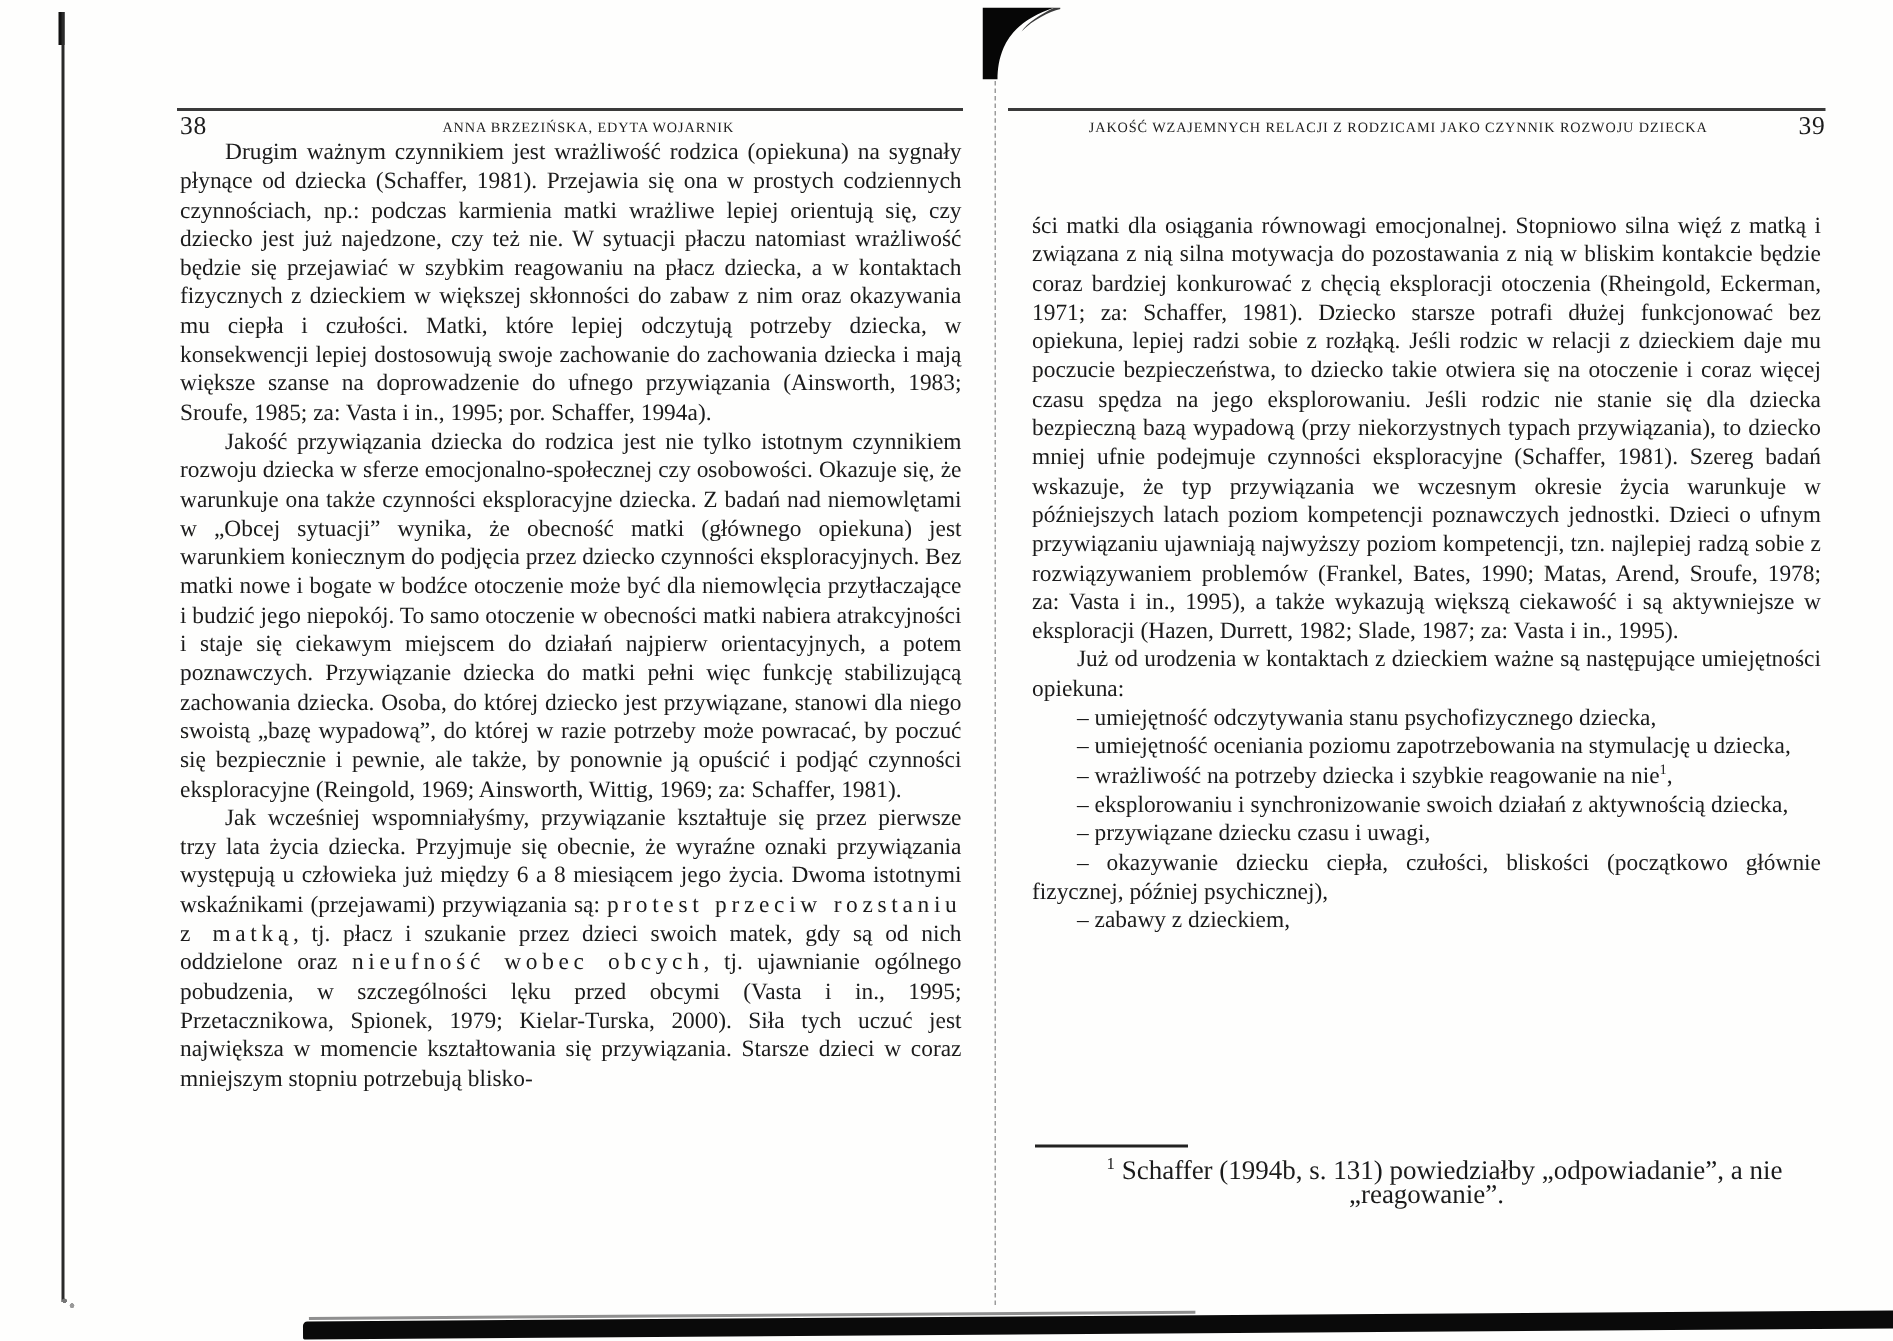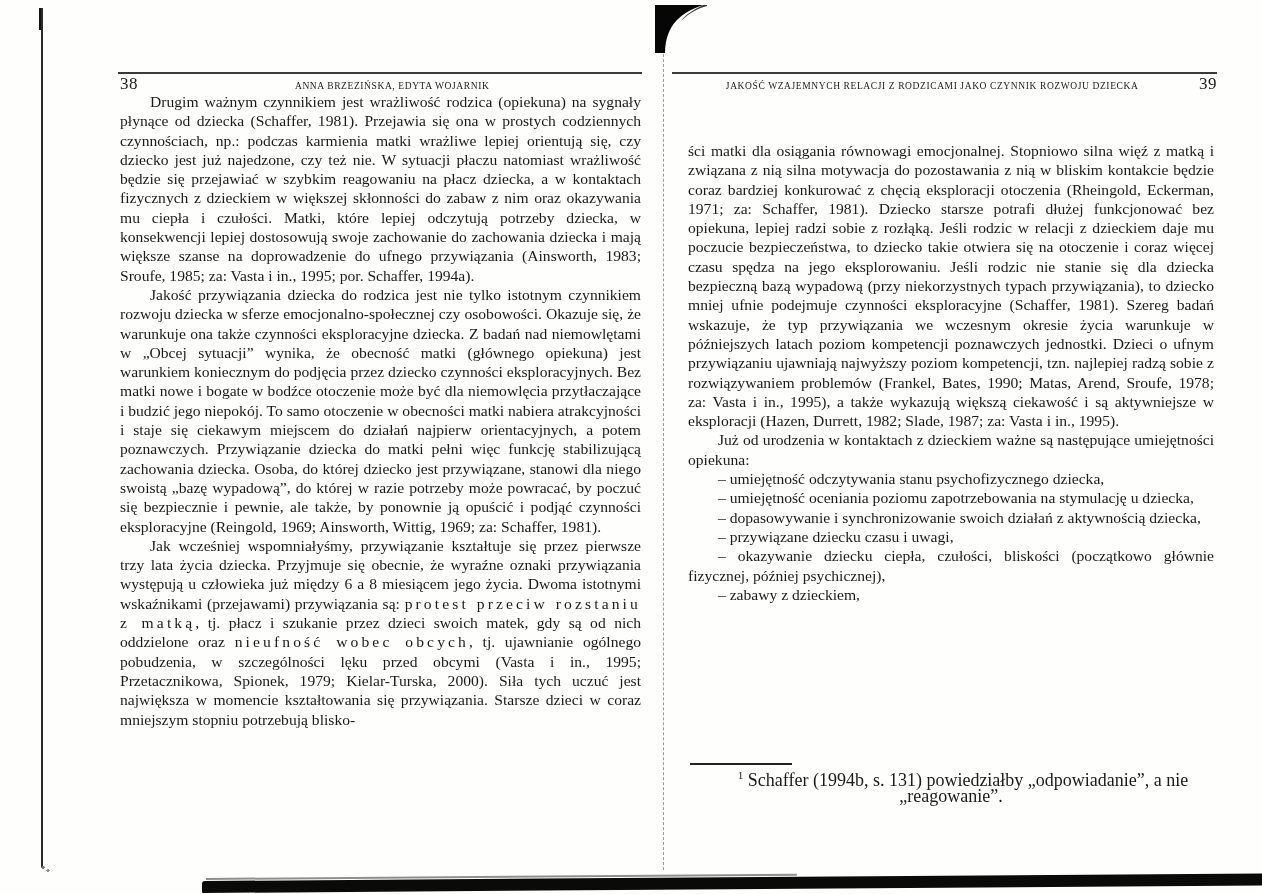--- a/index.html
+++ b/index.html
@@ -87,21 +87,22 @@
     </div>
     <div class="rule rule-right"></div>
     <div class="body-right">
       <div>
           <p class="para"><span>ści matki dla osiągania równowagi emocjonalnej. Stopniowo silna więź z matką i związana z nią silna motywacja do pozostawania z nią w bliskim kontakcie będzie coraz bardziej konkurować z chęcią eksploracji otoczenia (Rheingold, Eckerman, 1971; za: Schaffer, 1981). Dziecko starsze potrafi dłużej funkcjonować bez opiekuna, lepiej radzi sobie z rozłąką. Jeśli rodzic w relacji z dzieckiem daje mu poczucie bezpieczeństwa, to dziecko takie otwiera się na otoczenie i coraz więcej czasu spędza na jego eksplorowaniu. Jeśli rodzic nie stanie się dla dziecka bezpieczną bazą wypadową (przy niekorzystnych typach przywiązania), to dziecko mniej ufnie podejmuje czynności eksploracyjne (Schaffer, 1981). Szereg badań wskazuje, że typ przywiązania we wczesnym okresie życia warunkuje w późniejszych latach poziom kompetencji poznawczych jednostki. Dzieci o ufnym przywiązaniu ujawniają najwyższy poziom kompetencji, tzn. najlepiej radzą sobie z rozwiązywaniem problemów (Frankel, Bates, 1990; Matas, Arend, Sroufe, 1978; za: Vasta i in., 1995), a także wykazują większą ciekawość i są aktywniejsze w eksploracji (Hazen, Durrett, 1982; Slade, 1987; za: Vasta i in., 1995).</span></p>
           <p class="para indent"><span>Już od urodzenia w kontaktach z dzieckiem ważne są następujące umiejętności opiekuna:</span></p>
         </div>
       <div>
           <p class="para indent"><span>– umiejętność odczytywania stanu psychofizycznego dziecka,</span></p>
           <p class="para indent"><span>– umiejętność oceniania poziomu zapotrzebowania na stymulację u dziecka,</span></p>
-          <p class="para indent"><span>– dopasowywanie i synchronizowanie swoich działań z aktywnością dziecka,</span></p>
+          <p class="para indent"><span>– wrażliwość na potrzeby dziecka i szybkie reagowanie na nie</span><sup>1</sup><span>,</span></p>
+          <p class="para indent"><span>– eksplorowaniu i synchronizowanie swoich działań z aktywnością dziecka,</span></p>
           <p class="para indent"><span>– przywiązane dziecku czasu i uwagi,</span></p>
           <p class="para indent"><span>– okazywanie dziecku ciepła, czułości, bliskości (początkowo głównie fizycznej, później psychicznej),</span></p>
           <p class="para indent"><span>– zabawy z dzieckiem,</span></p>
         </div>
     </div>
     <div class="footnote">
       <div class="fnrule"></div>
       <p class="fntext"><sup>1</sup> <span>Schaffer (1994b, s. 131) powiedziałby „odpowiadanie”, a nie „reagowanie”.</span></p>
     </div>
   </div>

